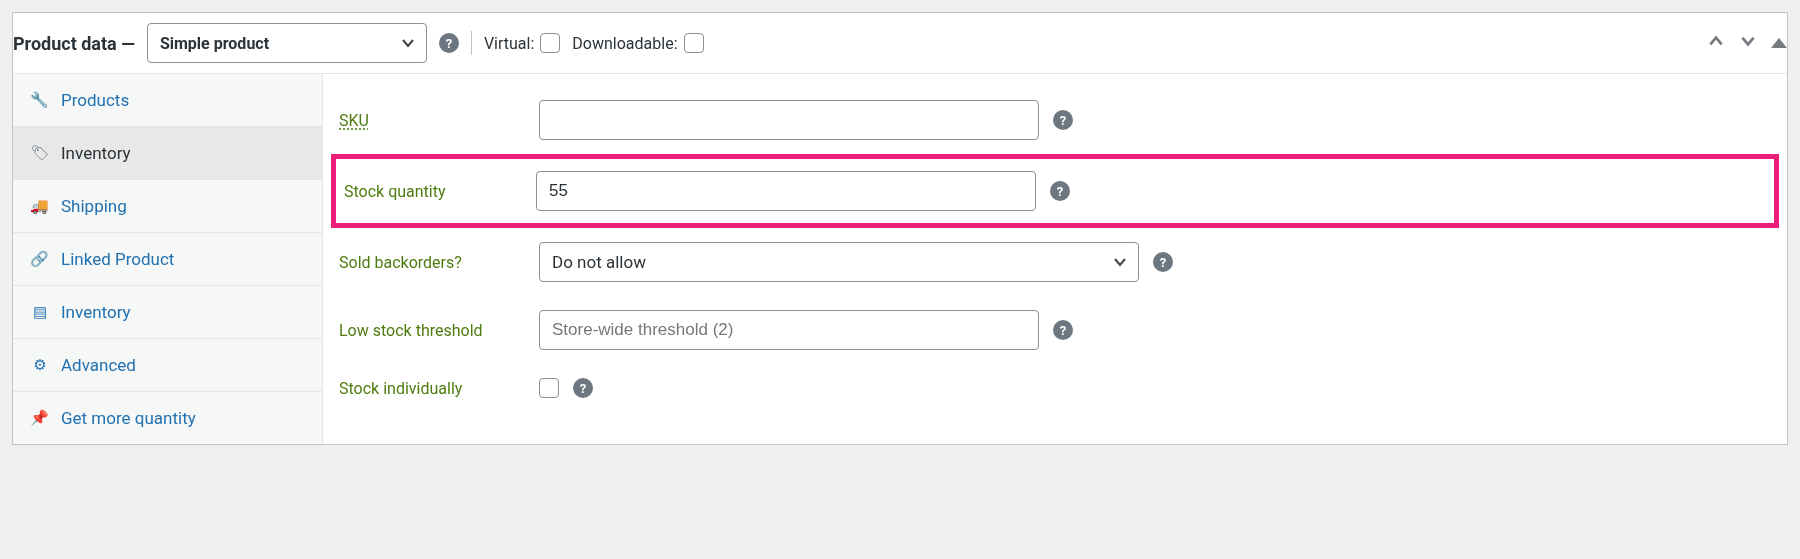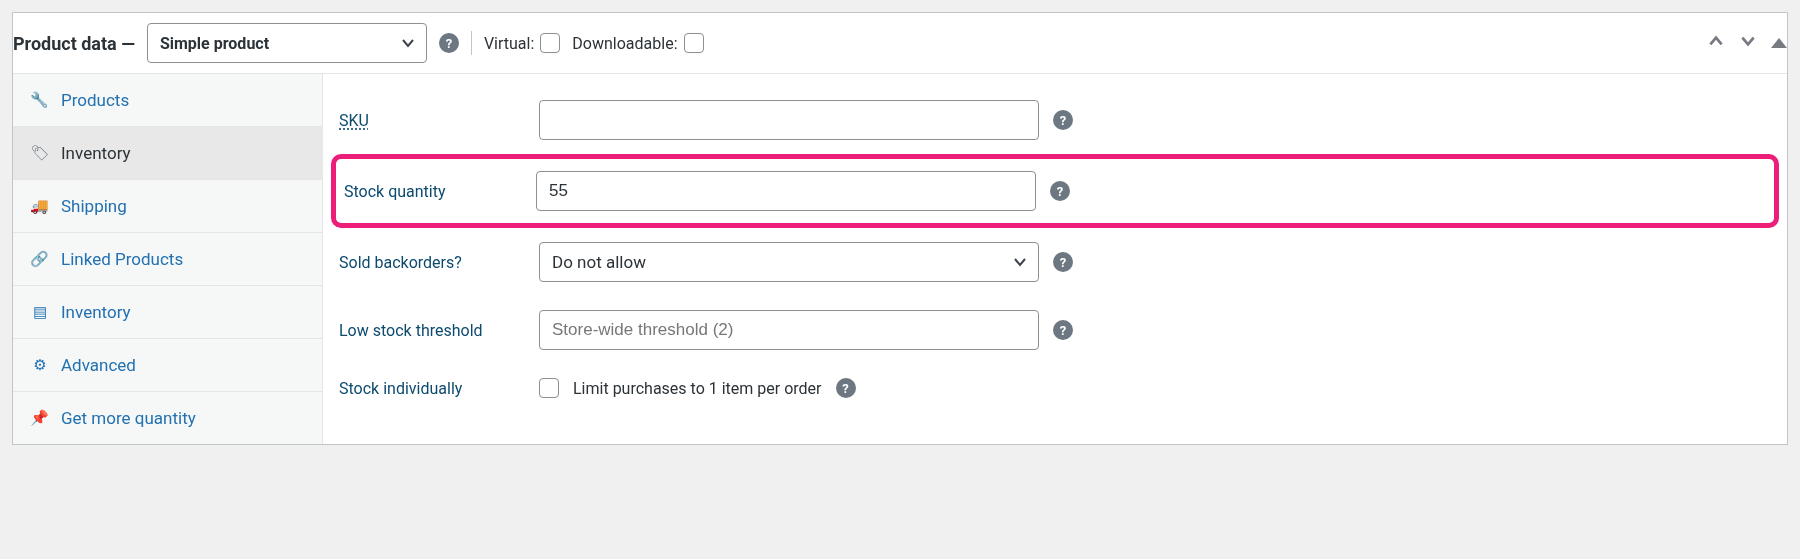--- a/index.html
+++ b/index.html
@@ -132,21 +132,21 @@
     flex: 1;
     padding: 12px 0 24px;
   }
   .row {
     display: flex;
     align-items: center;
     padding: 14px 16px;
   }
   .row-label {
     width: 200px;
-    color: #0c4a6e;
+    color: #4d7c0f;
     font-size: 16px;
   }
   .row-label.dotted {
     text-decoration: underline dotted;
     text-underline-offset: 3px;
   }
   .row-field {
     display: flex;
     align-items: center;
     gap: 14px;
@@ -157,39 +157,39 @@
     border: 1px solid #8c8f94;
     border-radius: 4px;
     padding: 6px 12px;
     font-size: 17px;
     color: #2c3338;
     background: #fff;
   }
   .text-input::placeholder { color: #777; }
   .select-field {
     position: relative;
-    width: 500px;
+    width: 600px;
     height: 40px;
     border: 1px solid #8c8f94;
     border-radius: 4px;
     background: #fff;
     display: flex;
     align-items: center;
     padding: 0 40px 0 12px;
     font-size: 17px;
   }
   .select-field .chev {
     position: absolute;
     right: 10px; top: 50%;
     transform: translateY(-50%);
   }
   .chev svg { display: block; }
   .highlight-box {
     border: 5px solid #ec1e79;
-    border-radius: 10px;
+    border-radius: 0;
     margin: 0 8px;
     padding: 12px 8px;
     display: flex;
     align-items: center;
   }
   .highlight-box .row-label { width: 192px; }
 </style>
 </head>
 <body>
 
@@ -245,21 +245,21 @@
       <div class="tab active">
         <span class="ico" style="color:#6c7781">🏷</span>
         <span>Inventory</span>
       </div>
       <div class="tab">
         <span class="ico">🚚</span>
         <span>Shipping</span>
       </div>
       <div class="tab">
         <span class="ico">🔗</span>
-        <span>Linked Products</span>
+        <span>Linked Product</span>
       </div>
       <div class="tab">
         <span class="ico">▤</span>
         <span>Inventory</span>
       </div>
       <div class="tab">
         <span class="ico">⚙</span>
         <span>Advanced</span>
       </div>
       <div class="tab" style="border-bottom:none">
@@ -307,20 +307,19 @@
         <div class="row-field">
           <input class="text-input" type="text" placeholder="Store-wide threshold (2)" style="">
           <span class="help-circle">?</span>
         </div>
       </div>
 
       <div class="row">
         <div class="row-label">Stock individually</div>
         <div class="row-field">
           <span class="chk"></span>
-          <span>Limit purchases to 1 item per order</span>
           <span class="help-circle">?</span>
         </div>
       </div>
 
     </div>
   </div>
 </div>
 
 </body></html>

